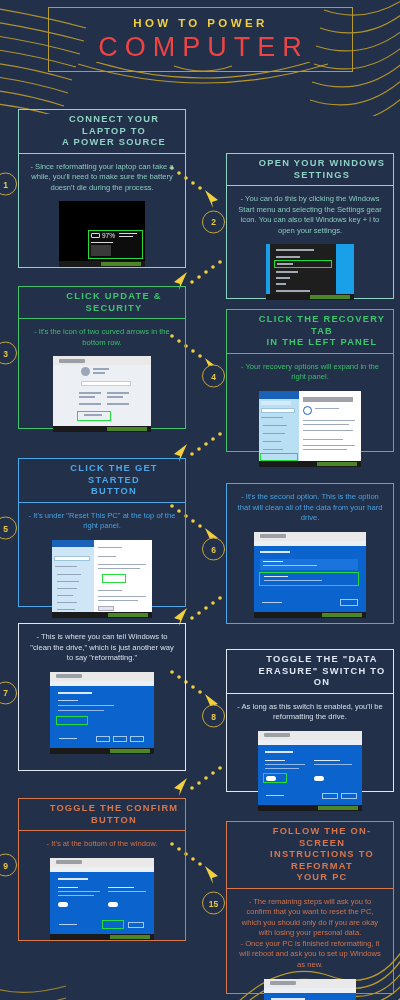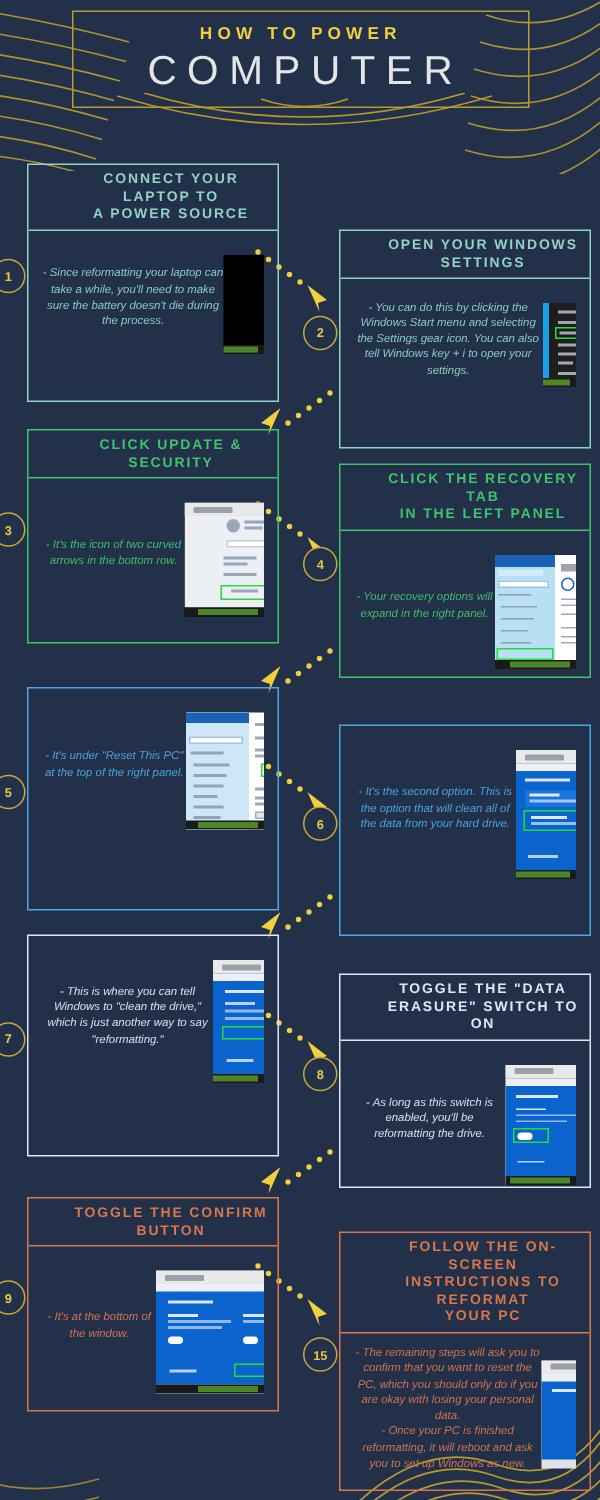--- a/index.html
+++ b/index.html
@@ -48,21 +48,21 @@
   }
   #title-kicker {
     color: #f2cf3e;
     font-size: 11.5px;
     letter-spacing: 3.4px;
     font-weight: 700;
     line-height: 1;
     margin-bottom: 5px;
   }
   #title-main {
-    color: #e5e5e5;
+    color: #ef4444;
     font-size: 27px;
     letter-spacing: 7px;
     font-weight: 400;
     line-height: 1;
     padding-left: 6px;
   }
 
   
   .step {
     position: absolute;
@@ -108,23 +108,22 @@
     font-size: 8.5px;
     font-weight: 700;
     display: flex;
     align-items: center;
     justify-content: center;
     z-index: 3;
   }
   .step-body {
     padding: 8px 9px 9px 9px;
     display: flex;
-    flex-direction: row;
+    flex-direction: column;
     align-items: center;
-    font-style: italic;
   }
   .step-desc {
     color: var(--c);
     font-size: 7.6px;
     line-height: 10.6px;
     text-align: center;
     white-space: pre-line;
     opacity: .95;
   }
   .shot {
@@ -436,20 +435,24 @@
           <div class="taskbar"></div>
           <div class="taskbar-g"></div>
         </div>
       </div>
     </div>
     <div class="badge">4</div>
   </div>
 
   <div class="step" style="--c:#4aa7e8; left:6px; top:449px; width:180px; height:158px;">
     <div class="step-frame">
+      <div class="step-header">
+        <div class="step-title">CLICK THE GET STARTED
+BUTTON</div>
+      </div>
       <div class="step-body">
         <div class="step-desc">- It's under "Reset This PC" at the top of the right panel.</div>
         <div class="shot" style="width:100px;height:78px;background:#fff;">
           <div style="position:absolute;left:0;top:0;width:42px;height:78px;background:#cfe6f6;"></div>
           <div style="position:absolute;left:0;top:0;width:42px;height:7px;background:#1a62b8;"></div>
           <div style="position:absolute;left:2px;top:16px;width:36px;height:5px;background:#fff;border:1px solid #9cc4dd;"></div>
           <div class="ln d" style="left:3px;top:26px;width:22px;"></div>
           <div class="ln d" style="left:5px;top:34px;width:24px;"></div>
           <div class="ln d" style="left:5px;top:41px;width:22px;"></div>
           <div class="ln d" style="left:5px;top:48px;width:20px;"></div>

